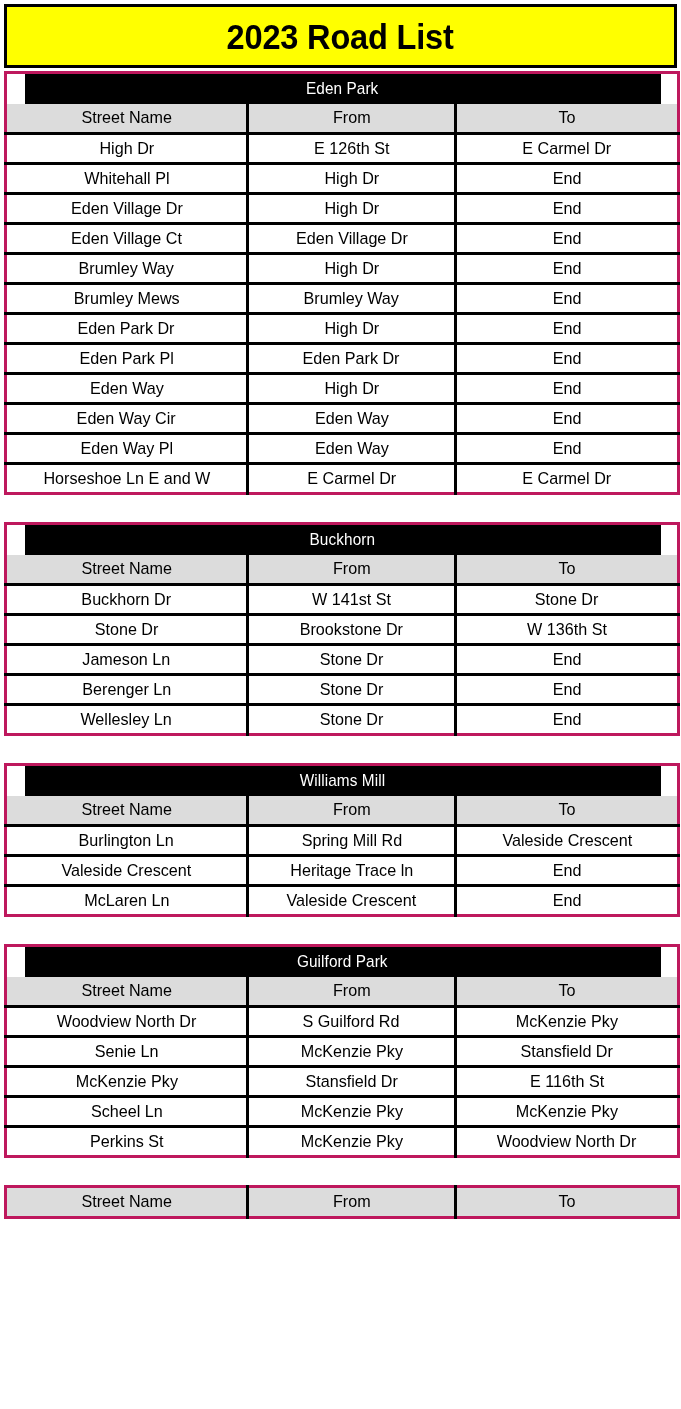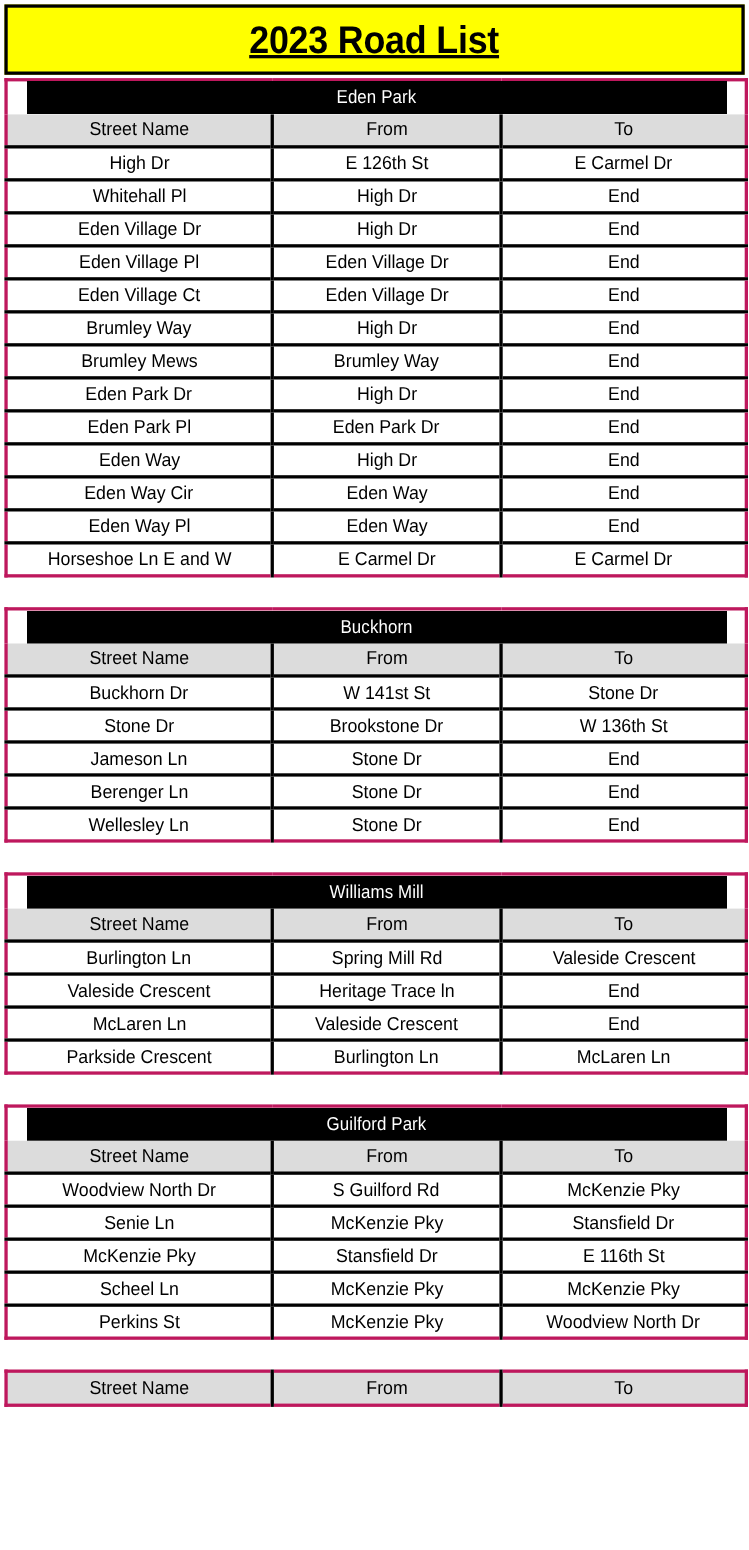--- a/index.html
+++ b/index.html
@@ -13,21 +13,20 @@
     overflow: hidden;
     font-family: "Liberation Sans", "DejaVu Sans", sans-serif;
     -webkit-font-smoothing: antialiased;
   }
   #page {
     width: 681px;
     height: 1409px;
     position: relative;
     box-sizing: border-box;
     padding: 4px 4px 0 4px;
-    text-decoration: underline;
   }
 
   
   .title-banner {
     background: #FFFF00;
     border: 3px solid #000000;
     height: 64px;
     display: flex;
     align-items: center;
     justify-content: center;
@@ -147,25 +146,20 @@
             <td><span>Whitehall Pl</span></td>
             <td><span>High Dr</span></td>
             <td><span>End</span></td>
           </tr>
           <tr class="data-row">
             <td><span>Eden Village Dr</span></td>
             <td><span>High Dr</span></td>
             <td><span>End</span></td>
           </tr>
           <tr class="data-row">
-            <td><span>Eden Village Pl</span></td>
-            <td><span>Eden Village Dr</span></td>
-            <td><span>End</span></td>
-          </tr>
-          <tr class="data-row">
             <td><span>Eden Village Ct</span></td>
             <td><span>Eden Village Dr</span></td>
             <td><span>End</span></td>
           </tr>
           <tr class="data-row">
             <td><span>Brumley Way</span></td>
             <td><span>High Dr</span></td>
             <td><span>End</span></td>
           </tr>
           <tr class="data-row">
@@ -270,25 +264,20 @@
           <tr class="data-row">
             <td><span>Valeside Crescent</span></td>
             <td><span>Heritage Trace ln</span></td>
             <td><span>End</span></td>
           </tr>
           <tr class="data-row">
             <td><span>McLaren Ln</span></td>
             <td><span>Valeside Crescent</span></td>
             <td><span>End</span></td>
           </tr>
-          <tr class="data-row">
-            <td><span>Parkside Crescent</span></td>
-            <td><span>Burlington Ln</span></td>
-            <td><span>McLaren Ln</span></td>
-          </tr>
         </tbody>
       </table>
       <table class="road-table">
         <colgroup>
           <col class="c1">
           <col class="c2">
           <col class="c3">
         </colgroup>
         <tbody>
           <tr class="section-head">

